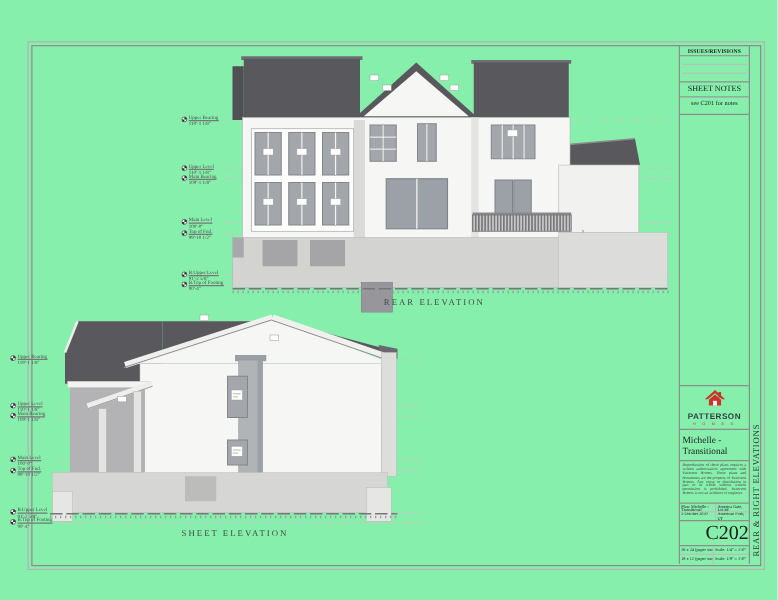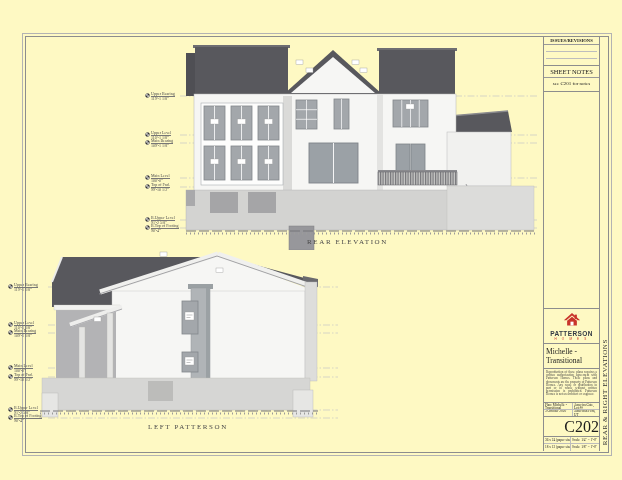--- a/index.html
+++ b/index.html
@@ -1,16 +1,16 @@
 <!DOCTYPE html>
 <html><head>
 <meta charset="utf-8">
 <style>
   html,body{margin:0;padding:0;background:#ffffff;}
-  .page{position:relative;width:622px;height:480px;background:#fef9c3;overflow:hidden;
+  .page{position:relative;width:622px;height:480px;background:#86efac;overflow:hidden;
         font-family:"Liberation Serif",serif;color:#222;}
   .border-outer{position:absolute;left:22px;top:33px;width:588px;height:421px;
         border:1px solid #b3b3b3;}
   .border-inner{position:absolute;left:25px;top:36px;width:582px;height:415px;
         border:1px solid #8d8d8d;}
   svg.dwg{position:absolute;}
   .dwg-label{position:absolute;font-size:7px;letter-spacing:1.6px;color:#4a4a4a;
         text-align:center;white-space:nowrap;}
   
   .marker{position:absolute;display:flex;align-items:flex-start;gap:1px;}
@@ -233,21 +233,21 @@
       <rect x="42" y="378" width="268" height="32" fill="#d6d6d4" stroke="#bdbdbb" stroke-width="0.4"></rect>
       <rect x="148" y="381" width="25" height="20" fill="#bcbcba"></rect>
       <rect x="42" y="393" width="16" height="24" fill="#e6e6e4" stroke="#b5b5b3" stroke-width="0.4"></rect>
       <rect x="293" y="390" width="20" height="27" fill="#e6e6e4" stroke="#b5b5b3" stroke-width="0.4"></rect>
       <line x1="40" y1="411" x2="318" y2="411" stroke="#77777a" stroke-width="1.2" stroke-dasharray="10 3"></line>
       <line x1="40" y1="413.5" x2="318" y2="413.5" stroke="#9b9b9b" stroke-width="2" stroke-dasharray="1 3"></line>
     </g>
   </svg>
 
   <div class="dwg-label" style="left:290px;top:238px;width:115px">REAR ELEVATION</div>
-  <div class="dwg-label" style="left:130px;top:423px;width:116px">LEFT PATTERSON</div>
+  <div class="dwg-label" style="left:130px;top:423px;width:116px">SHEET ELEVATION</div>
 
   <div class="marker" style="left:145px;top:92px">
     <svg viewBox="0 0 10 10">
         <circle cx="5" cy="5" r="4" fill="#fff" stroke="#333" stroke-width="1"></circle>
         <path d="M5,5 L5,1 A4,4 0 0 1 9,5 Z" fill="#333"></path>
         <path d="M5,5 L5,9 A4,4 0 0 1 1,5 Z" fill="#333"></path>
       </svg>
     <div class="mtxt">
         <span class="mname">Upper Bearing</span>
         <span class="melev">119'-1 1/8"</span>

